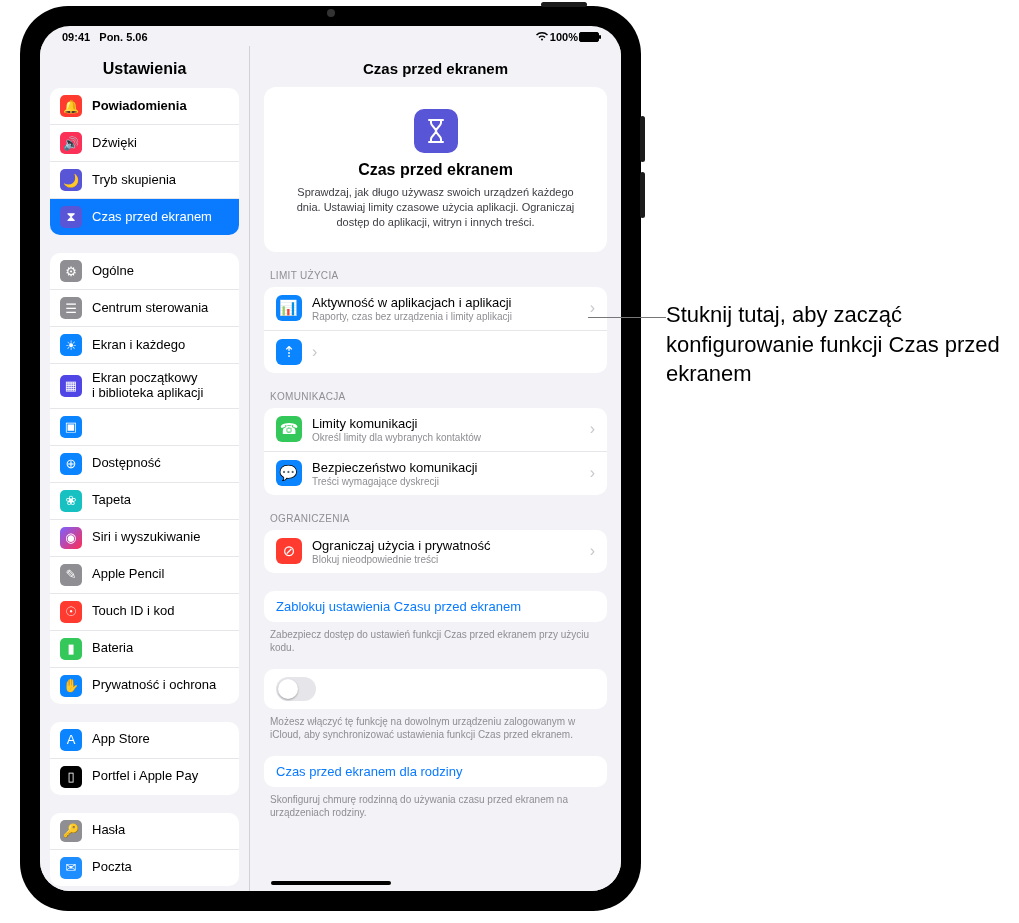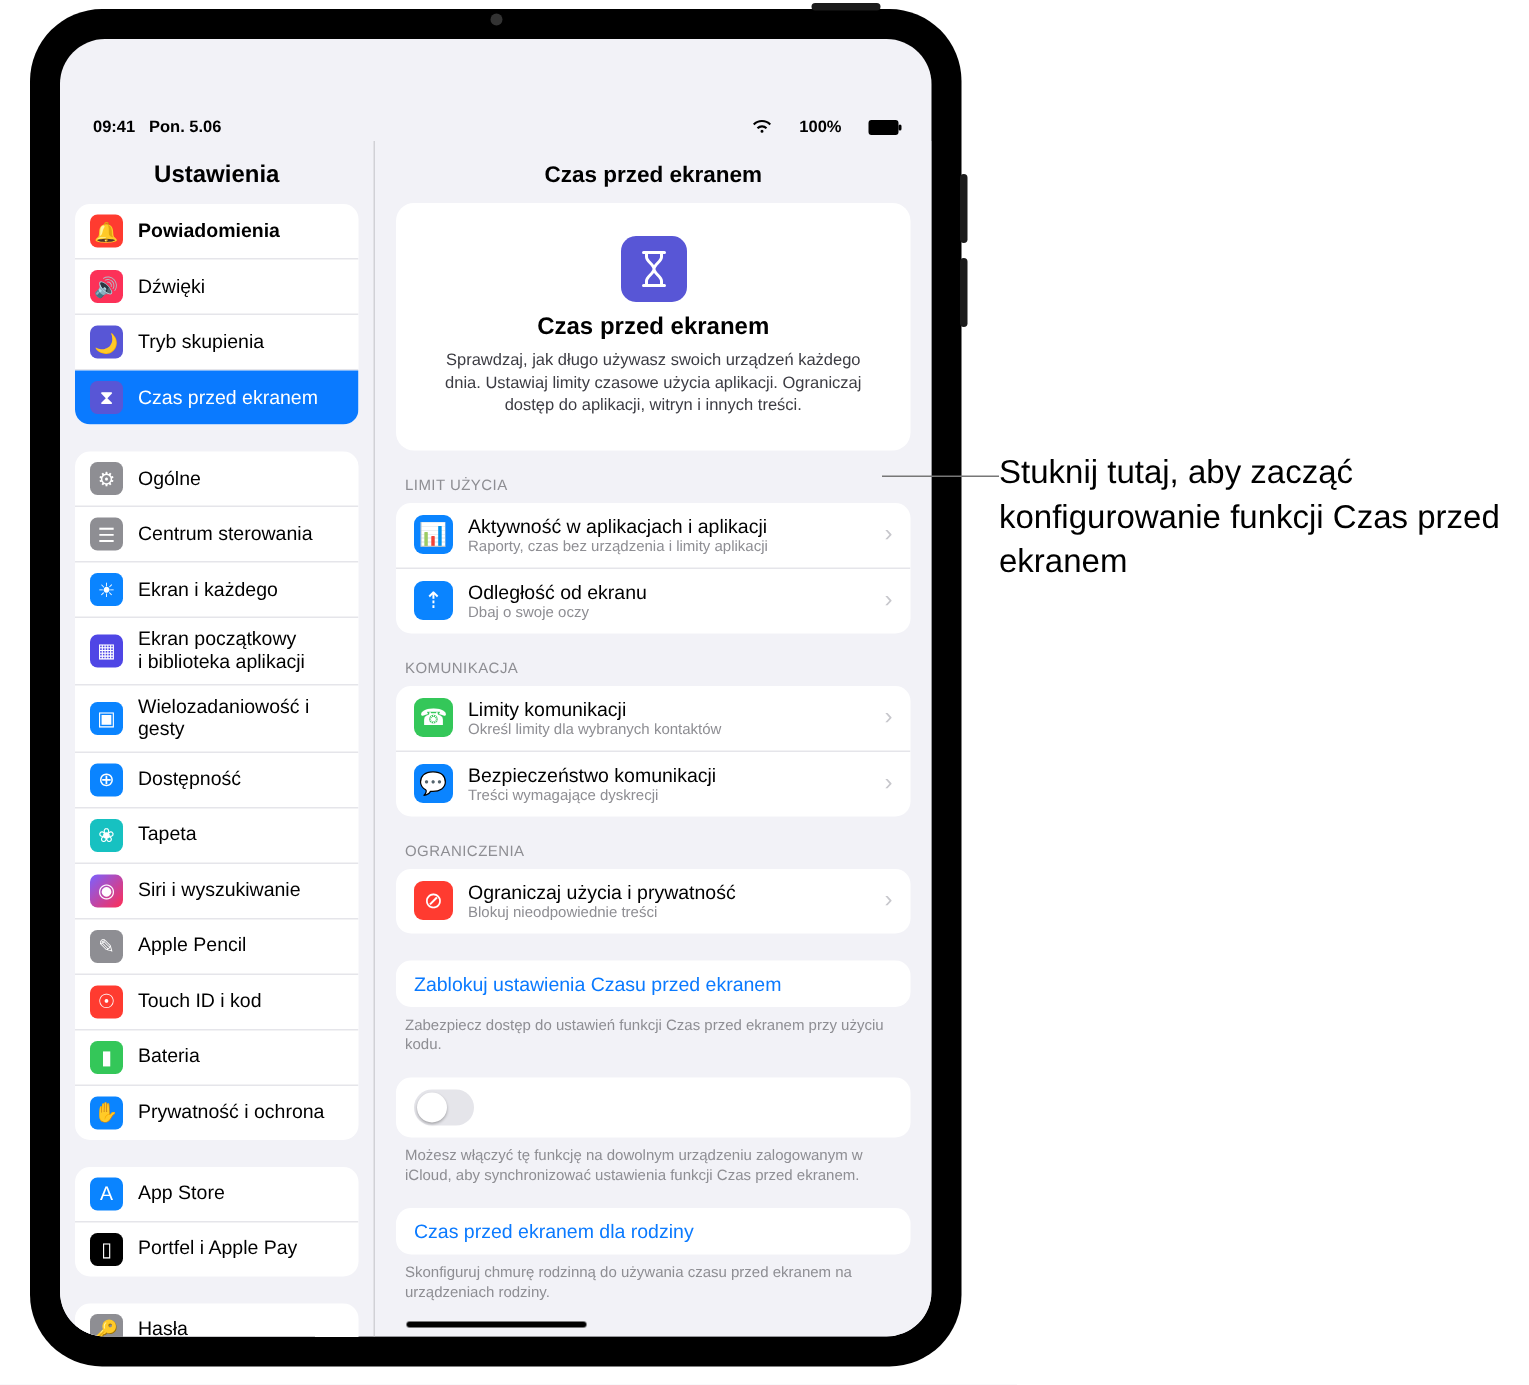--- a/index.html
+++ b/index.html
@@ -41,23 +41,22 @@
   }
   .status-bar {
     height: 20px;
     display: flex;
     justify-content: space-between;
     align-items: center;
     padding: 2px 22px 0 22px;
     font-size: 11px;
     font-weight: 600;
     color: #000;
-    margin-top: 48px;
-  }
-  .status-right { display: flex; align-items: center; gap: 18px; }
+  }
+  .status-right { display: flex; align-items: center; gap: 1px; }
   .battery {
     width: 20px; height: 10px; border: 1px solid #000; border-radius: 2px; position: relative;
     background: #000;
   }
   .battery::after { content:""; position:absolute; right:-3px; top:2px; width:2px; height:4px; background:#000; border-radius:1px;}
   .split {
     flex: 1;
     display: flex;
     min-height: 0;
   }
@@ -267,21 +266,20 @@
               <div class="row">
                 <div class="icon-box" style="background: rgb(10, 132, 255);">☀</div>
                 <span style="line-height: 1.15;">Ekran i każdego</span>
               </div>
               <div class="row">
                 <div class="icon-box" style="background: rgb(79, 70, 229);">▦</div>
                 <span style="line-height: 1.15;">Ekran początkowy i&nbsp;biblioteka aplikacji</span>
               </div>
               <div class="row">
                 <div class="icon-box" style="background: rgb(10, 132, 255);">▣</div>
-                <span style="line-height: 1.15;">Wielozadaniowość i gesty</span>
               </div>
               <div class="row">
                 <div class="icon-box" style="background: rgb(10, 132, 255);">⊕</div>
                 <span style="line-height: 1.15;">Dostępność</span>
               </div>
               <div class="row">
                 <div class="icon-box" style="background: rgb(23, 193, 193);">❀</div>
                 <span style="line-height: 1.15;">Tapeta</span>
               </div>
               <div class="row">
@@ -347,24 +345,20 @@
               <div class="cell">
                 <div class="cell-icon" style="background: rgb(10, 132, 255);">📊</div>
                 <div class="cell-text">
                   <div class="cell-title">Aktywność w aplikacjach i aplikacji</div>
                   <div class="cell-sub">Raporty, czas bez urządzenia i limity aplikacji</div>
                 </div>
                 <div class="chevron">›</div>
               </div>
               <div class="cell">
                 <div class="cell-icon" style="background: rgb(10, 132, 255);">⇡</div>
-                <div class="cell-text">
-                  <div class="cell-title">Odległość od ekranu</div>
-                  <div class="cell-sub">Dbaj o swoje oczy</div>
-                </div>
                 <div class="chevron">›</div>
               </div>
             </div>
 
           <div class="section-header">KOMUNIKACJA</div>
           <div class="cell-group" id="commRows">
               <div class="cell">
                 <div class="cell-icon" style="background: rgb(52, 199, 89);">☎</div>
                 <div class="cell-text">
                   <div class="cell-title">Limity komunikacji</div>

